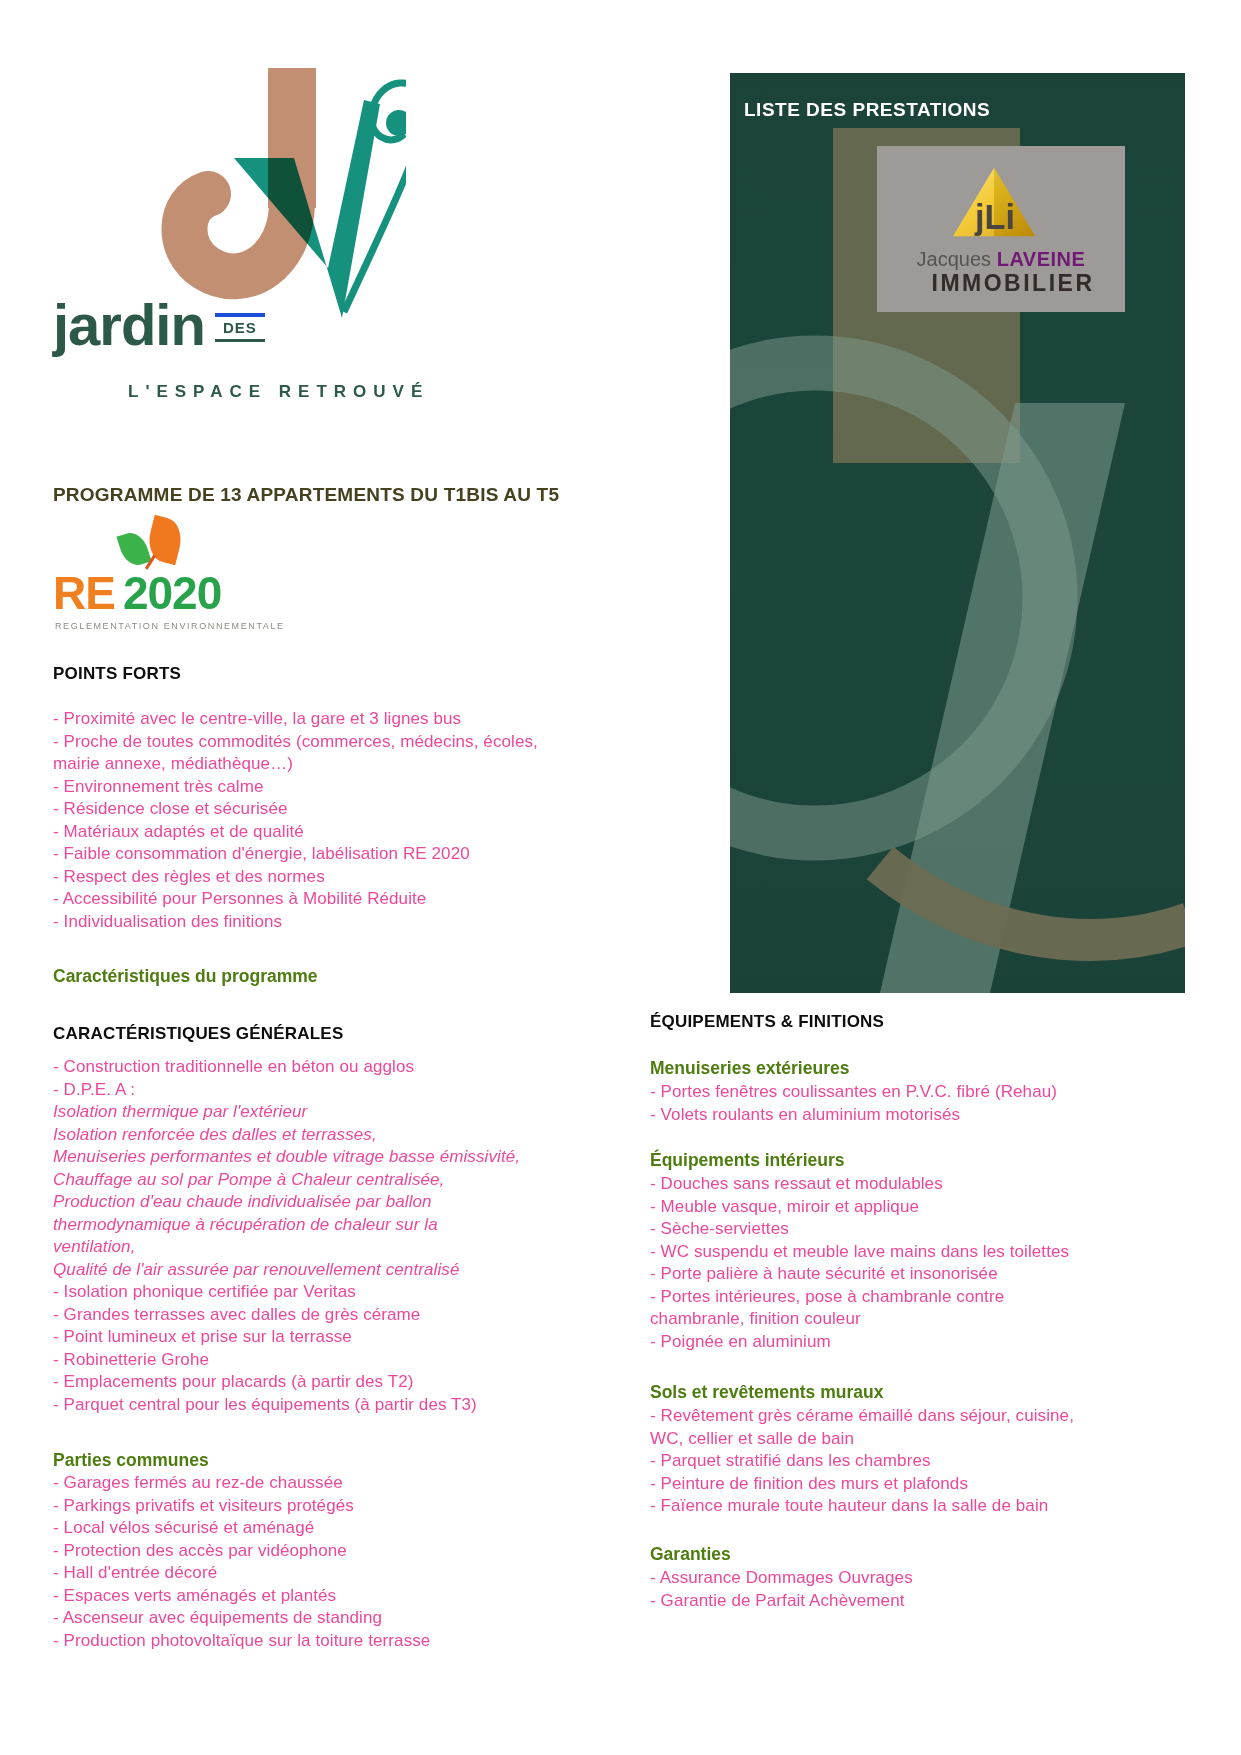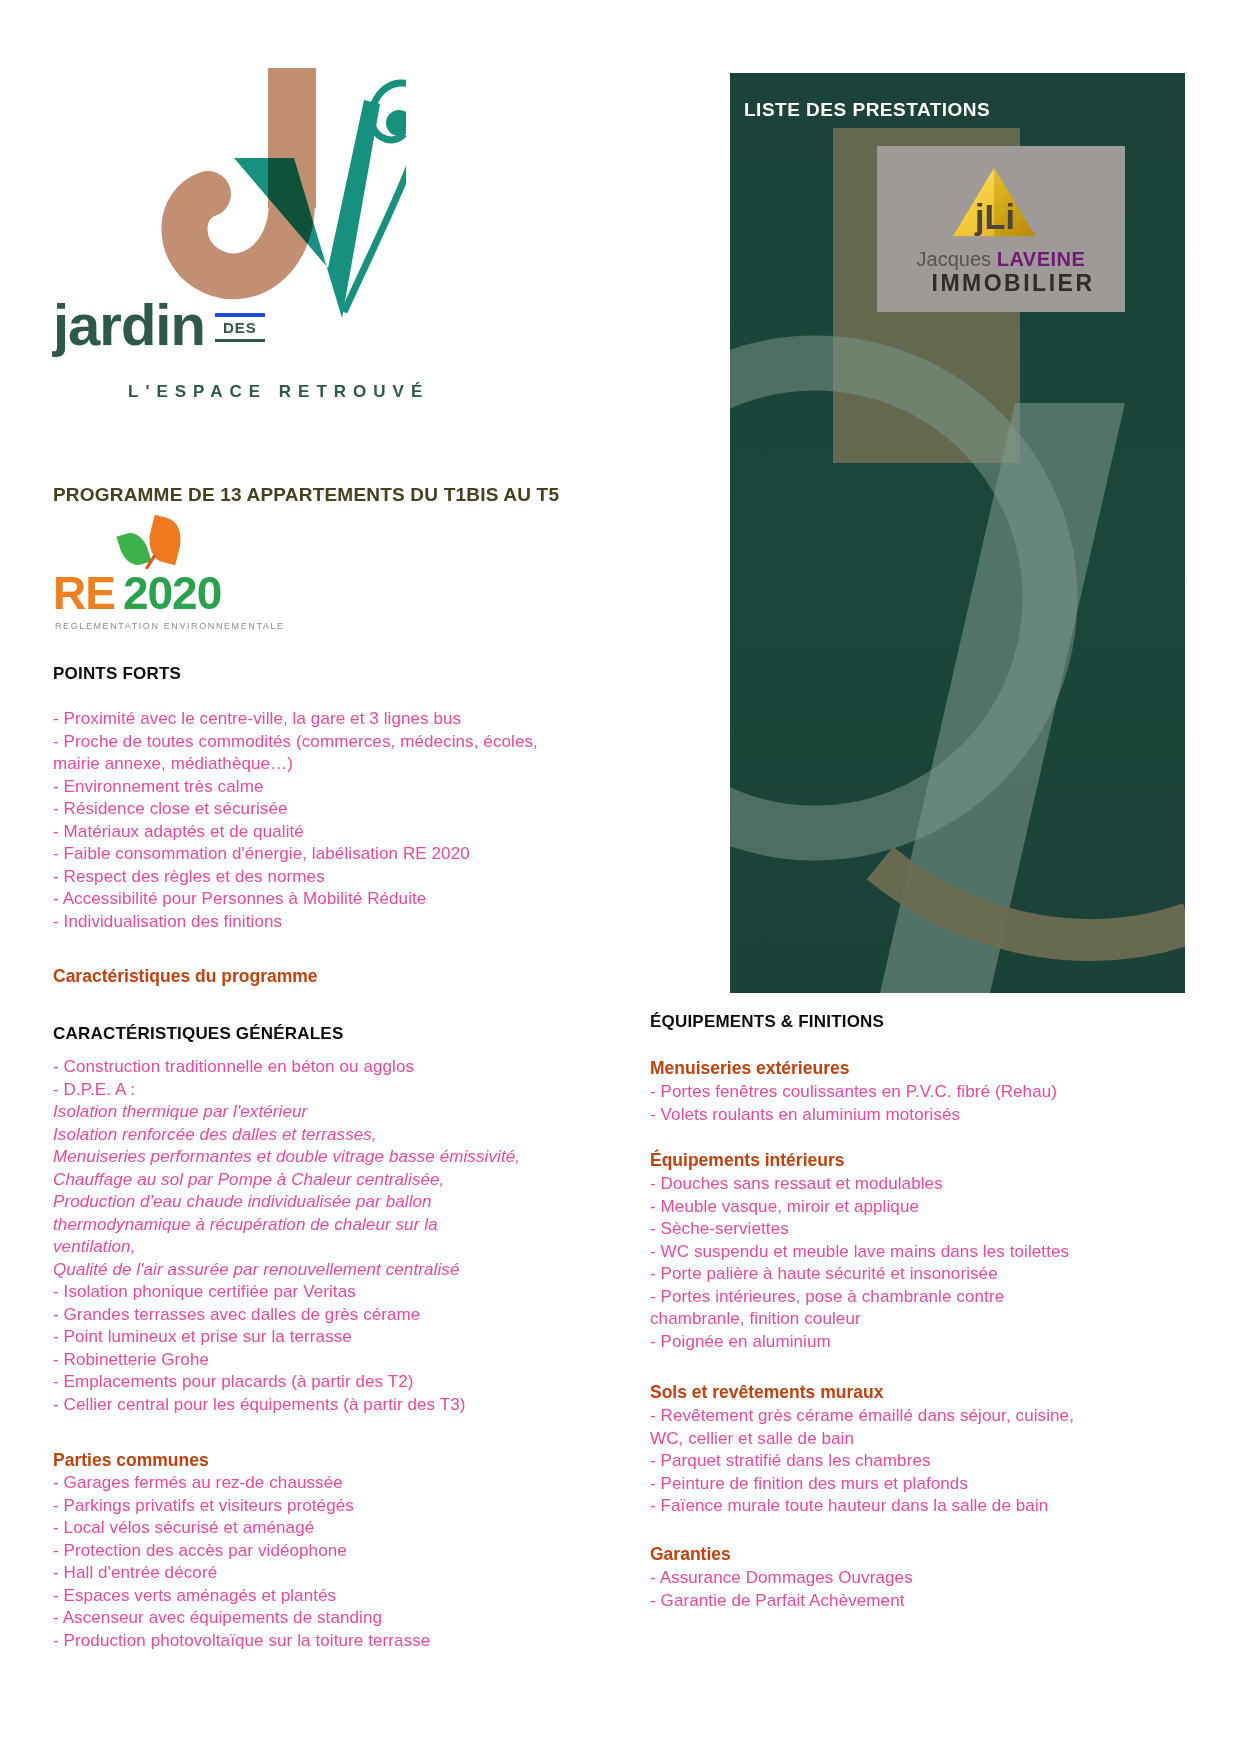--- a/index.html
+++ b/index.html
@@ -23,21 +23,21 @@
   .leaf{position:absolute;border-radius:0 60% 0 60%;}
   .leaf-green{width:26px;height:34px;background:#3cb24a;left:2px;top:14px;transform:rotate(-18deg);}
   .leaf-orange{width:32px;height:44px;background:#f0781f;left:30px;top:0;transform:rotate(14deg);}
   .leaf-stem{width:2.5px;height:16px;background:#e2521f;left:30px;top:36px;transform:rotate(32deg);}
   .re-text{position:absolute;left:0;top:52px;font-size:46px;font-weight:800;letter-spacing:-1px;line-height:1;}
   .re-orange{color:#f0801f;} .re-green{color:#28a34b;margin-left:8px;}
   .re-sub{position:absolute;left:2px;top:103px;font-size:9px;letter-spacing:1.6px;color:#8c8b84;white-space:nowrap;}
 
   
   .h-caps{font-size:17px;font-weight:800;color:#0d0d0d;letter-spacing:.2px;}
-  .h-mixed{font-size:17.5px;font-weight:800;color:#c2410c;}
+  .h-mixed{font-size:17.5px;font-weight:800;color:#4d7c0f;}
   .list{font-size:17px;line-height:22.5px;color:#ec4899;letter-spacing:.1px;width:580px;}
   .list .row{white-space:nowrap;}
   .list .it{font-style:italic;}
   .rcol{width:470px;}
 
   
   #panel{left:730px;top:73px;width:455px;height:920px;overflow:hidden;
          background:linear-gradient(180deg,#1b4339 0%,#1c463b 55%,#1b4238 100%);}
   #panel-title{position:absolute;left:14px;top:26px;font-size:19px;font-weight:800;
                letter-spacing:.5px;color:#ffffff;}
@@ -119,21 +119,21 @@
       <div class="row it">Chauffage au sol par Pompe à Chaleur centralisée,</div>
       <div class="row it">Production d'eau chaude individualisée par ballon</div>
       <div class="row it">thermodynamique à récupération de chaleur sur la</div>
       <div class="row it">ventilation,</div>
       <div class="row it">Qualité de l'air assurée par renouvellement centralisé</div>
       <div class="row">- Isolation phonique certifiée par Veritas</div>
       <div class="row">- Grandes terrasses avec dalles de grès cérame</div>
       <div class="row">- Point lumineux et prise sur la terrasse</div>
       <div class="row">- Robinetterie Grohe</div>
       <div class="row">- Emplacements pour placards (à partir des T2)</div>
-      <div class="row">- Cellier central pour les équipements (à partir des T3)</div>
+      <div class="row">- Parquet central pour les équipements (à partir des T3)</div>
     </div>
 
   <div class="abs h-mixed" style="left:53px;top:1450px;">Parties communes</div>
   <div class="abs list" style="left:53px;top:1472px;">
 
   <div class="row">- Garages fermés au rez-de chaussée</div>
       <div class="row">- Parkings privatifs et visiteurs protégés</div>
       <div class="row">- Local vélos sécurisé et aménagé</div>
       <div class="row">- Protection des accès par vidéophone</div>
       <div class="row">- Hall d'entrée décoré</div>

